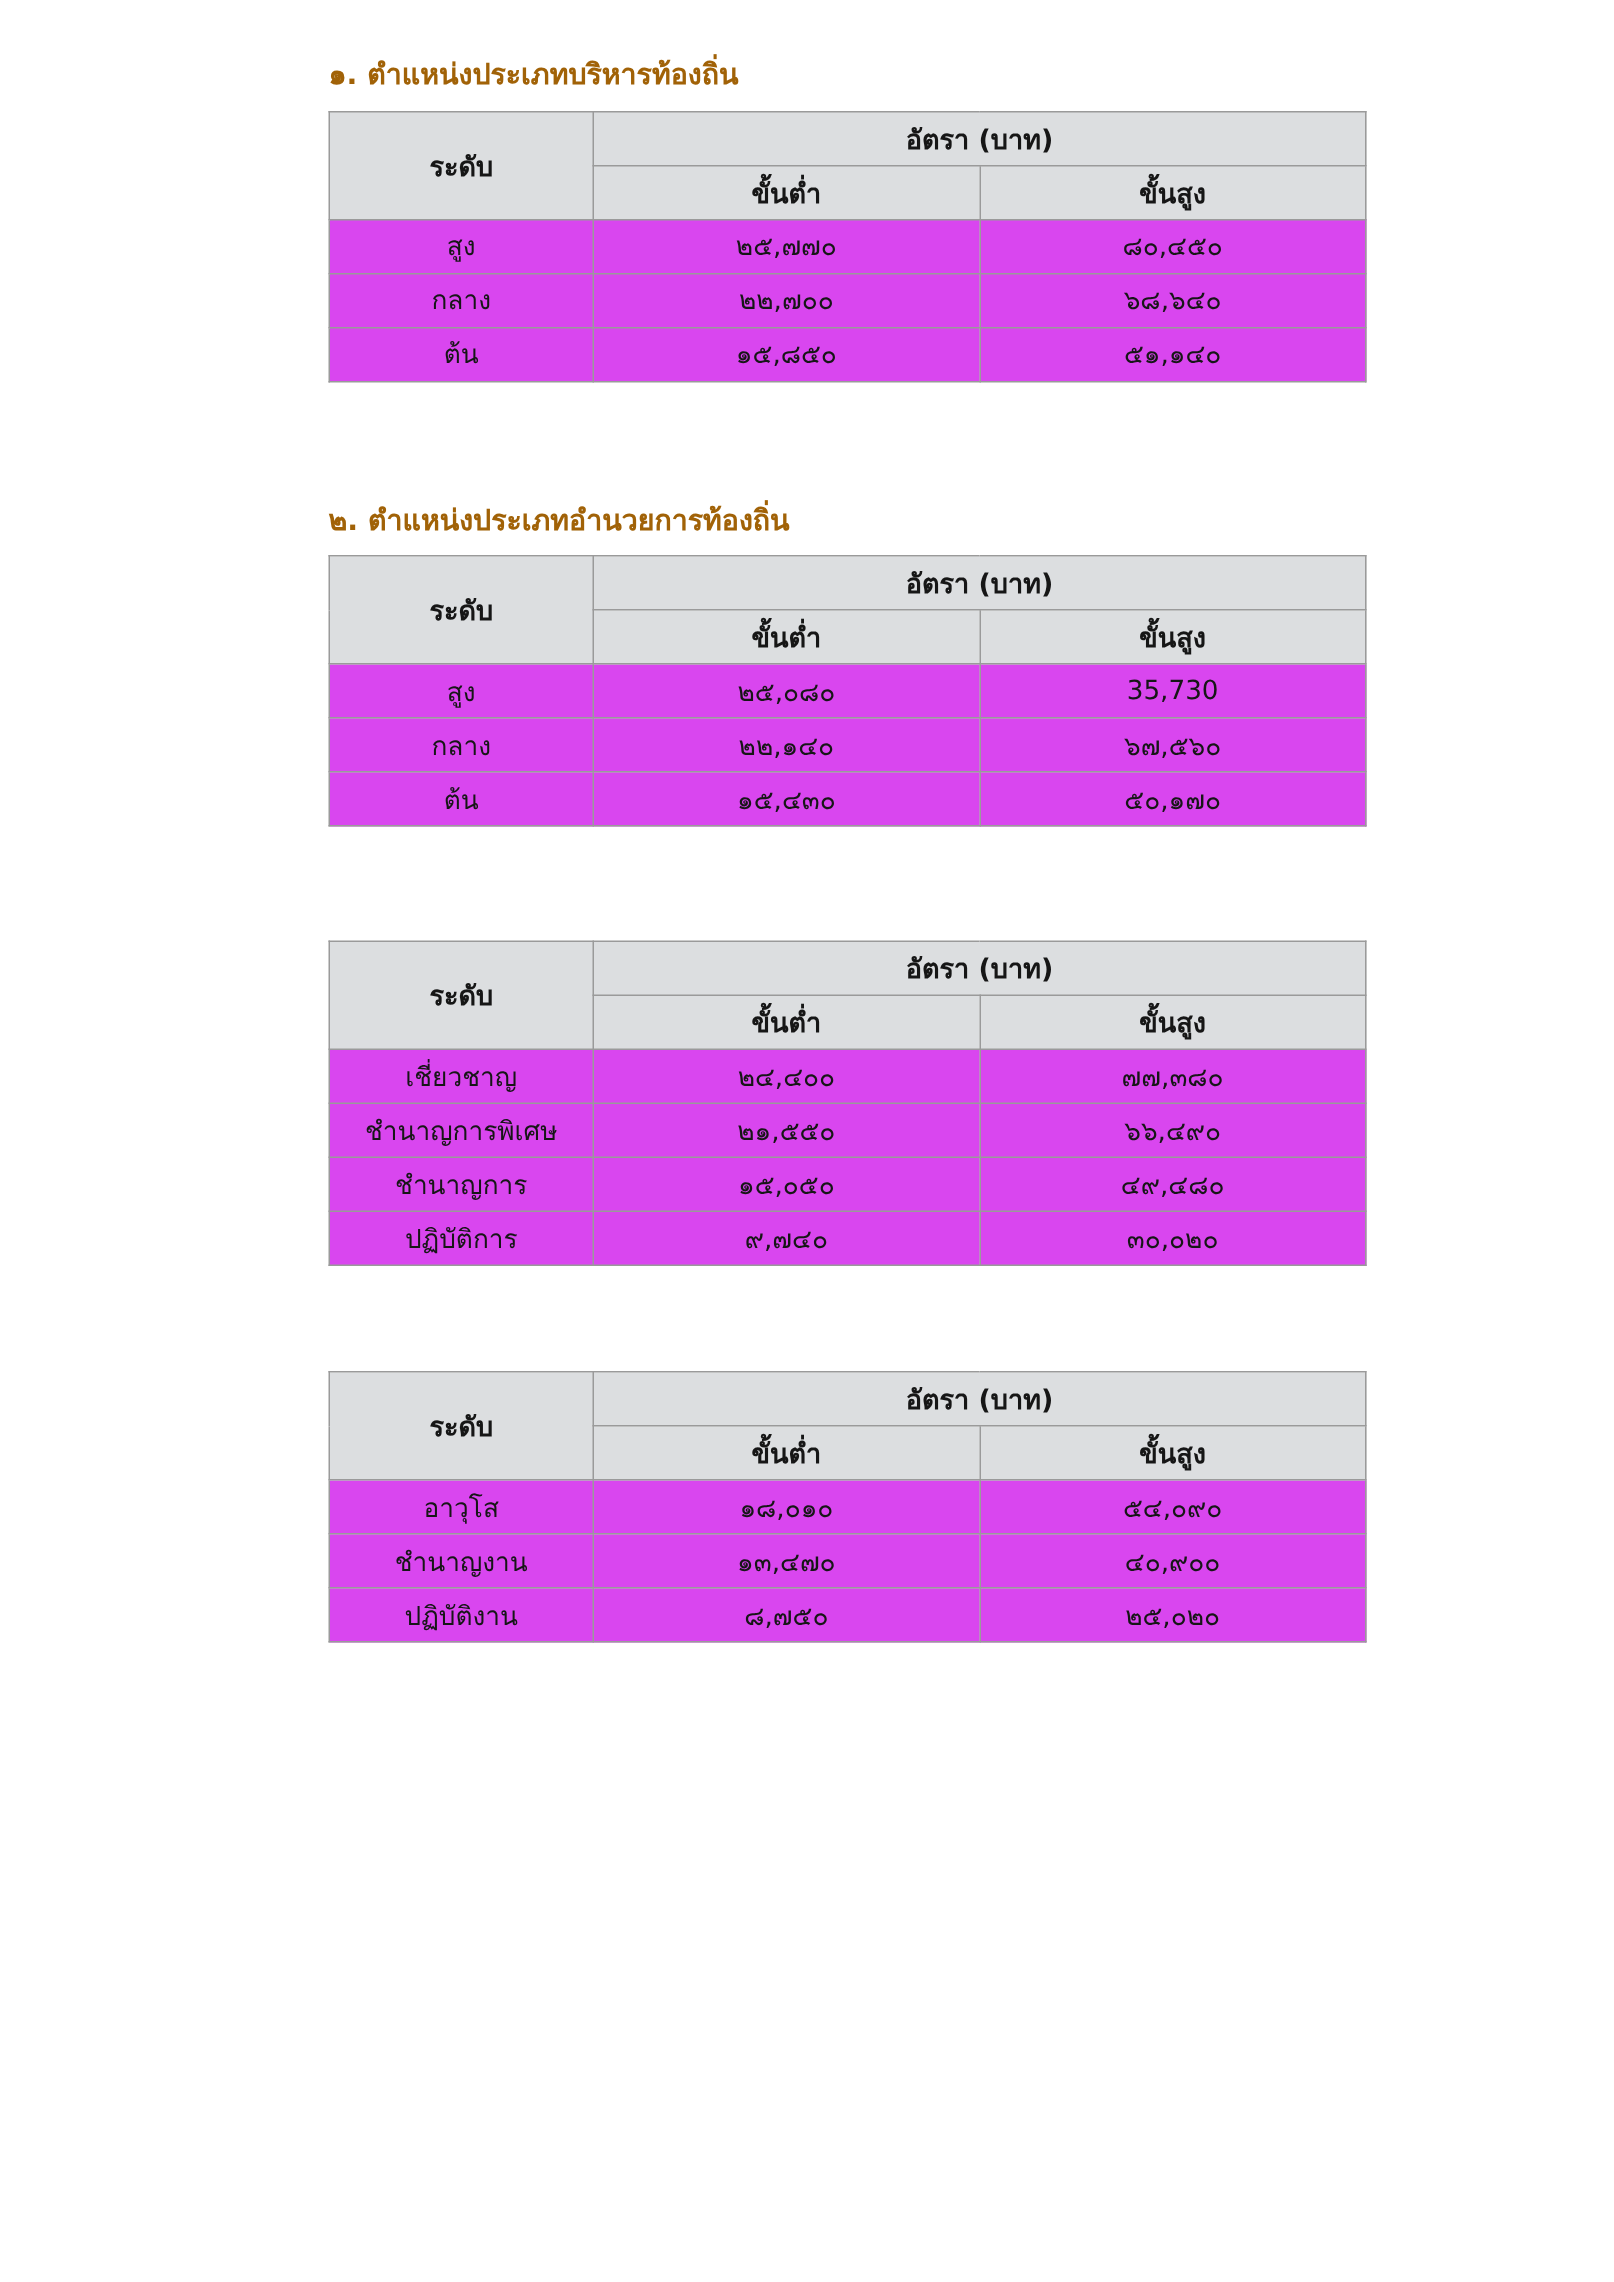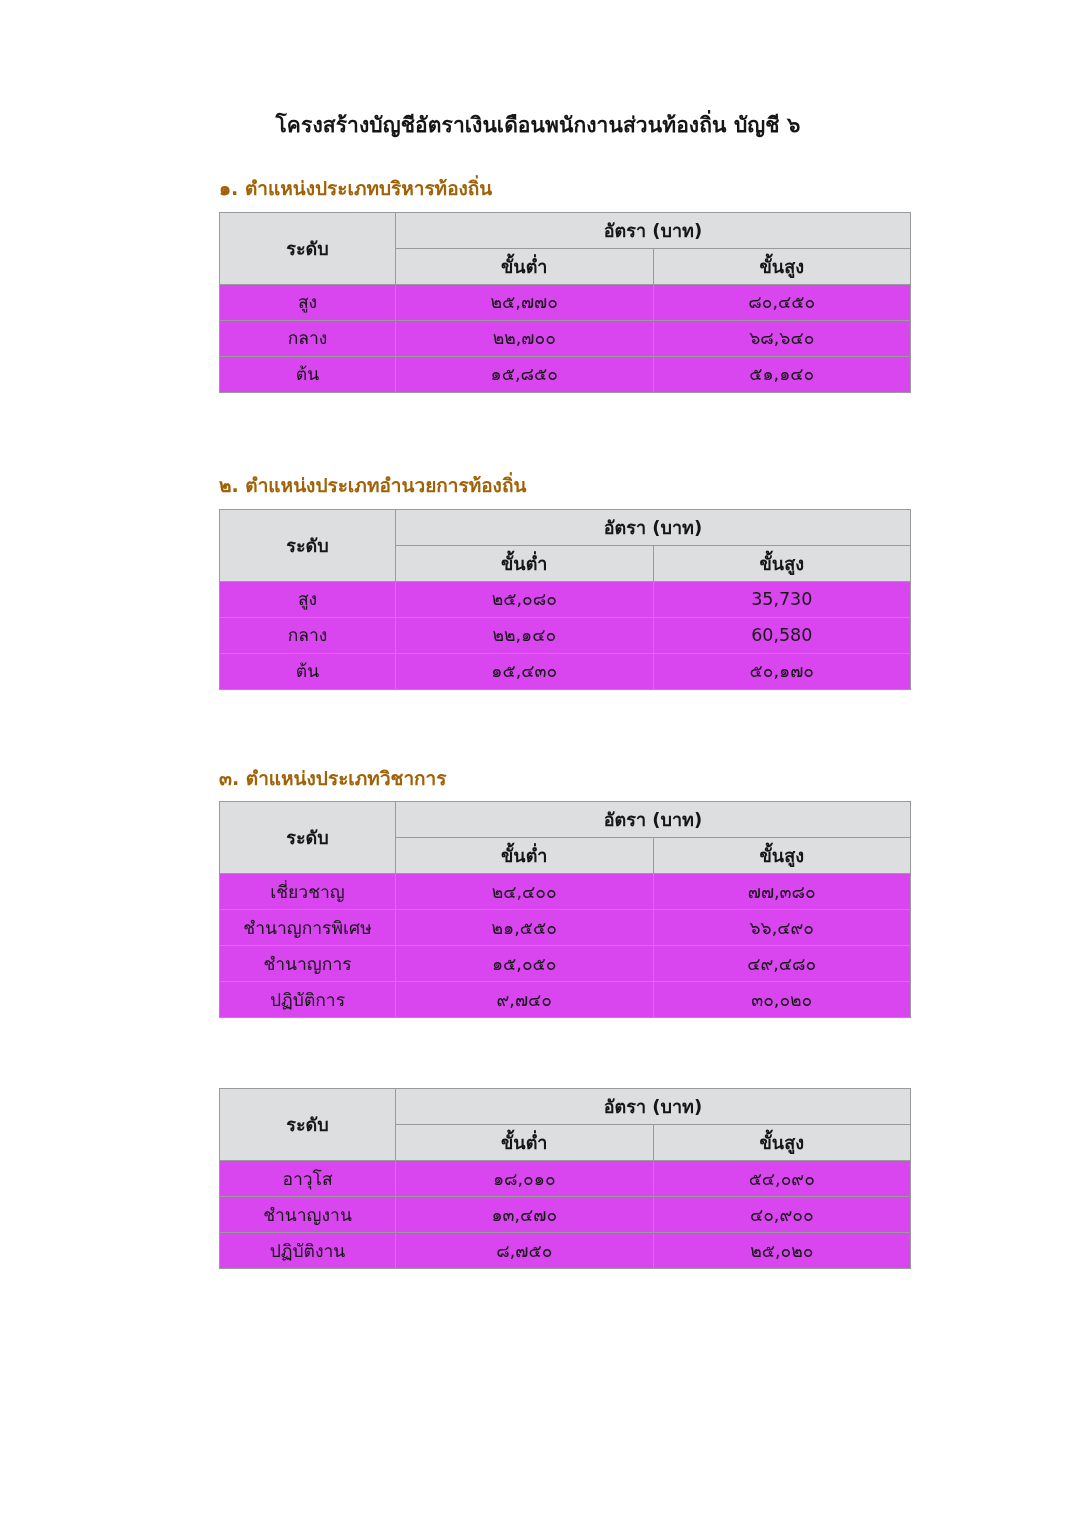--- a/index.html
+++ b/index.html
@@ -108,21 +108,20 @@
   .gap-title-to-s1 { height: 38px; }
   .gap-s1-to-s2 { height: 80px; }
   .gap-s2-to-s3 { height: 76px; }
   .gap-s3-to-s4 { height: 70px; }
 </style>
 </head>
 <body>
 
 <div class="page">
 
-  <h1 class="doc-title">โครงสร้างบัญชีอัตราเงินเดือนพนักงานส่วนท้องถิ่น บัญชี ๖</h1>
 
   <div class="gap-title-to-s1"></div>
 
   <div class="section">
     <div class="section-heading">๑. ตำแหน่งประเภทบริหารท้องถิ่น</div>
     <div class="table-wrap">
       <table class="rate-table">
         <thead>
           <tr>
             <th class="col-level" rowspan="2">ระดับ</th>
@@ -172,36 +171,35 @@
         </thead>
         <tbody>
           <tr>
             <td class="cell-level">สูง</td>
             <td class="cell-min">๒๕,๐๘๐</td>
             <td class="cell-max">35,730</td>
           </tr>
           <tr>
             <td class="cell-level">กลาง</td>
             <td class="cell-min">๒๒,๑๔๐</td>
-            <td class="cell-max">60,580</td>
+            <td class="cell-max">๖๗,๕๖๐</td>
           </tr>
           <tr>
             <td class="cell-level">ต้น</td>
             <td class="cell-min">๑๕,๔๓๐</td>
             <td class="cell-max">๕๐,๑๗๐</td>
           </tr>
         </tbody>
       </table>
     </div>
   </div>
 
   <div class="gap-s2-to-s3"></div>
 
   <div class="section">
-    <div class="section-heading">๓. ตำแหน่งประเภทวิชาการ</div>
     <div class="table-wrap">
       <table class="rate-table">
         <thead>
           <tr>
             <th class="col-level" rowspan="2">ระดับ</th>
             <th class="col-rate-group" colspan="2">อัตรา (บาท)</th>
           </tr>
           <tr>
             <th class="col-sub col-min">ขั้นต่ำ</th>
             <th class="col-sub col-max">ขั้นสูง</th>

